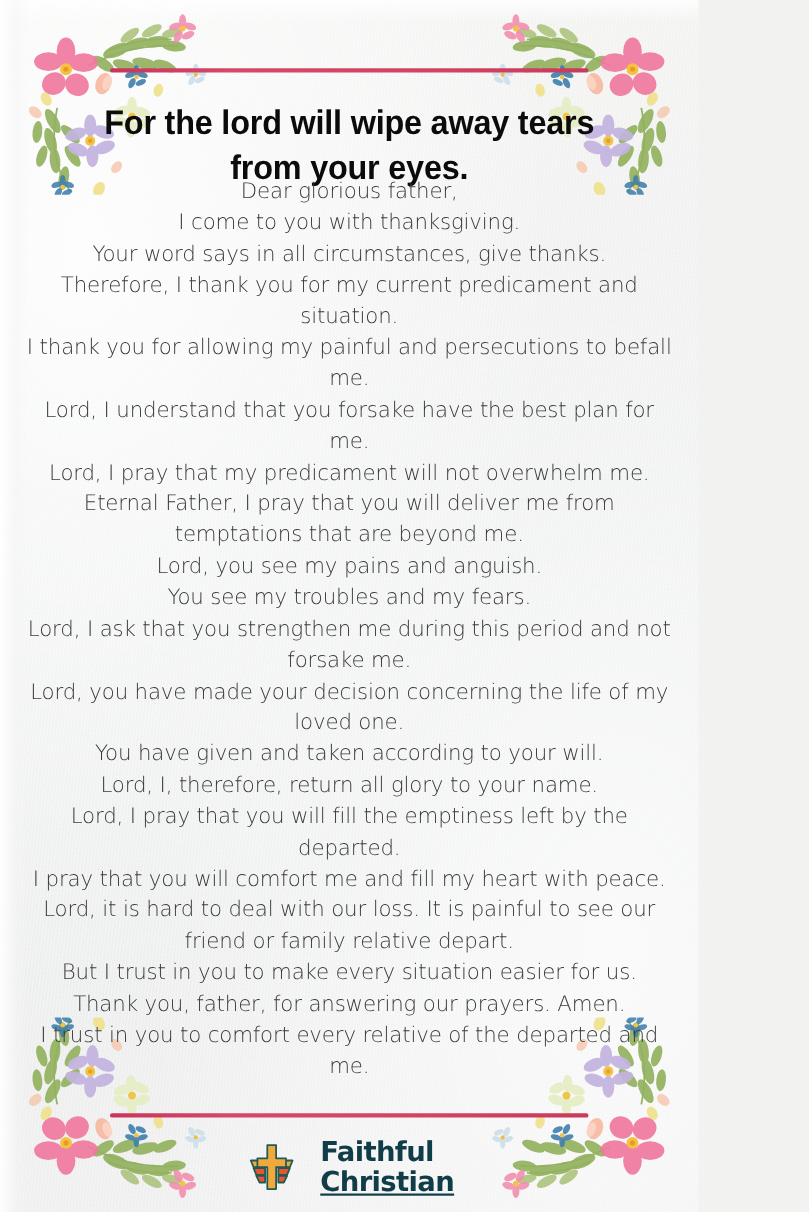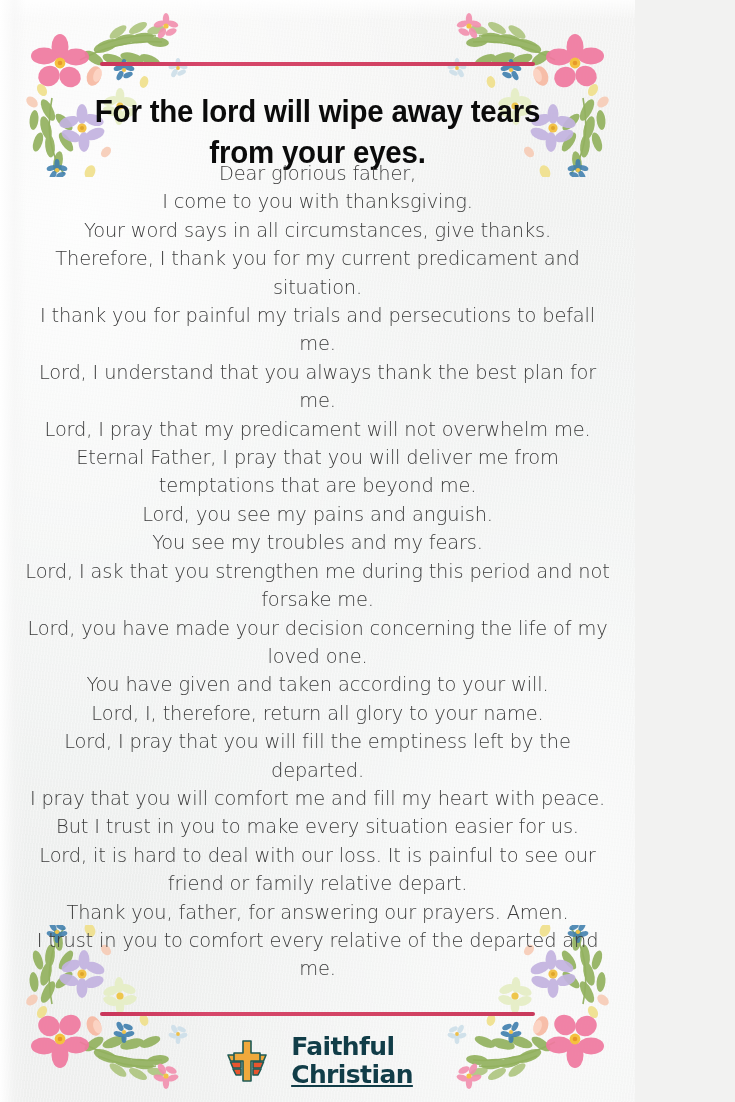--- a/index.html
+++ b/index.html
@@ -287,34 +287,34 @@
 
   <div class="divider" id="divider-top"></div>
 
   <h1 id="title">For the lord will wipe away tears from your eyes.</h1>
 
   <div id="prayer">
     <span class="line">Dear glorious father,</span>
     <span class="line">I come to you with thanksgiving.</span>
     <span class="line">Your word says in all circumstances, give thanks.</span>
     <span class="line">Therefore, I thank you for my current predicament and situation.</span>
-    <span class="line">I thank you for painful my trials and persecutions to befall me.</span>
-    <span class="line">Lord, I understand that you always thank the best plan for me.</span>
+    <span class="line">I thank you for allowing my painful and persecutions to befall me.</span>
+    <span class="line">Lord, I understand that you forsake have the best plan for me.</span>
     <span class="line">Lord, I pray that my predicament will not overwhelm me.</span>
     <span class="line">Eternal Father, I pray that you will deliver me from temptations that are beyond me.</span>
     <span class="line">Lord, you see my pains and anguish.</span>
     <span class="line">You see my troubles and my fears.</span>
     <span class="line">Lord, I ask that you strengthen me during this period and not forsake me.</span>
     <span class="line">Lord, you have made your decision concerning the life of my loved one.</span>
     <span class="line">You have given and taken according to your will.</span>
     <span class="line">Lord, I, therefore, return all glory to your name.</span>
     <span class="line">Lord, I pray that you will fill the emptiness left by the departed.</span>
     <span class="line">I pray that you will comfort me and fill my heart with peace.</span>
+    <span class="line">Lord, it is hard to deal with our loss. It is painful to see our friend or family relative depart.</span>
     <span class="line">But I trust in you to make every situation easier for us.</span>
-    <span class="line">Lord, it is hard to deal with our loss. It is painful to see our friend or family relative depart.</span>
     <span class="line">Thank you, father, for answering our prayers. Amen.</span>
     <span class="line">I trust in you to comfort every relative of the departed and me.</span>
   </div>
 
   <div class="divider" id="divider-bottom"></div>
 
   <div id="footer-logo">
     <svg width="50" height="50" viewBox="0 0 50 50">
 
       <g stroke="#1f5b55" stroke-width="1.6" stroke-linejoin="round">

